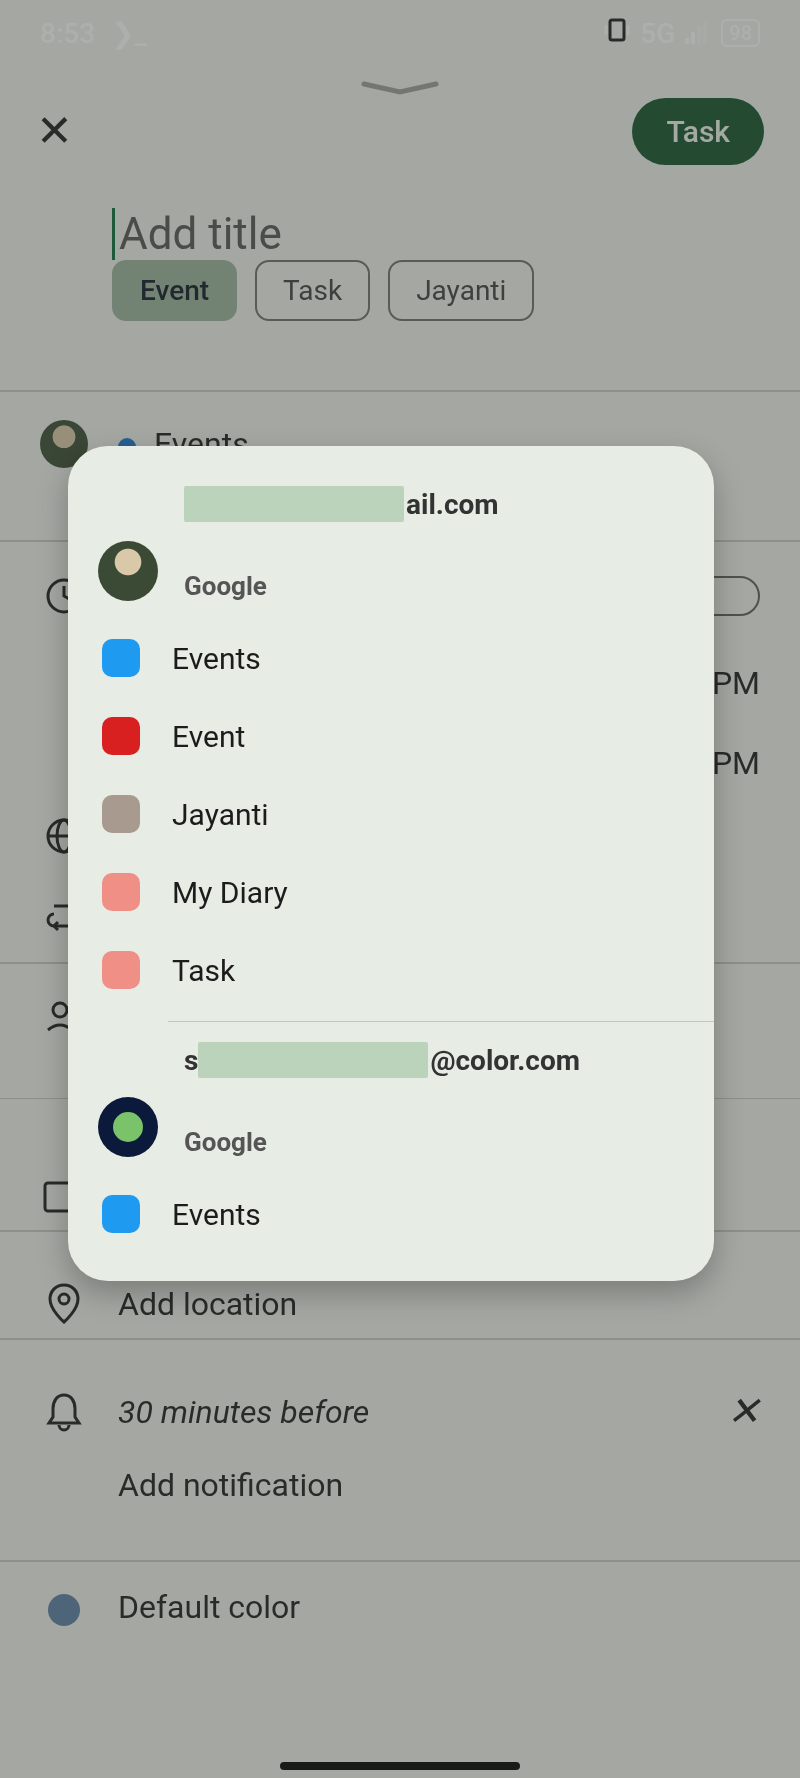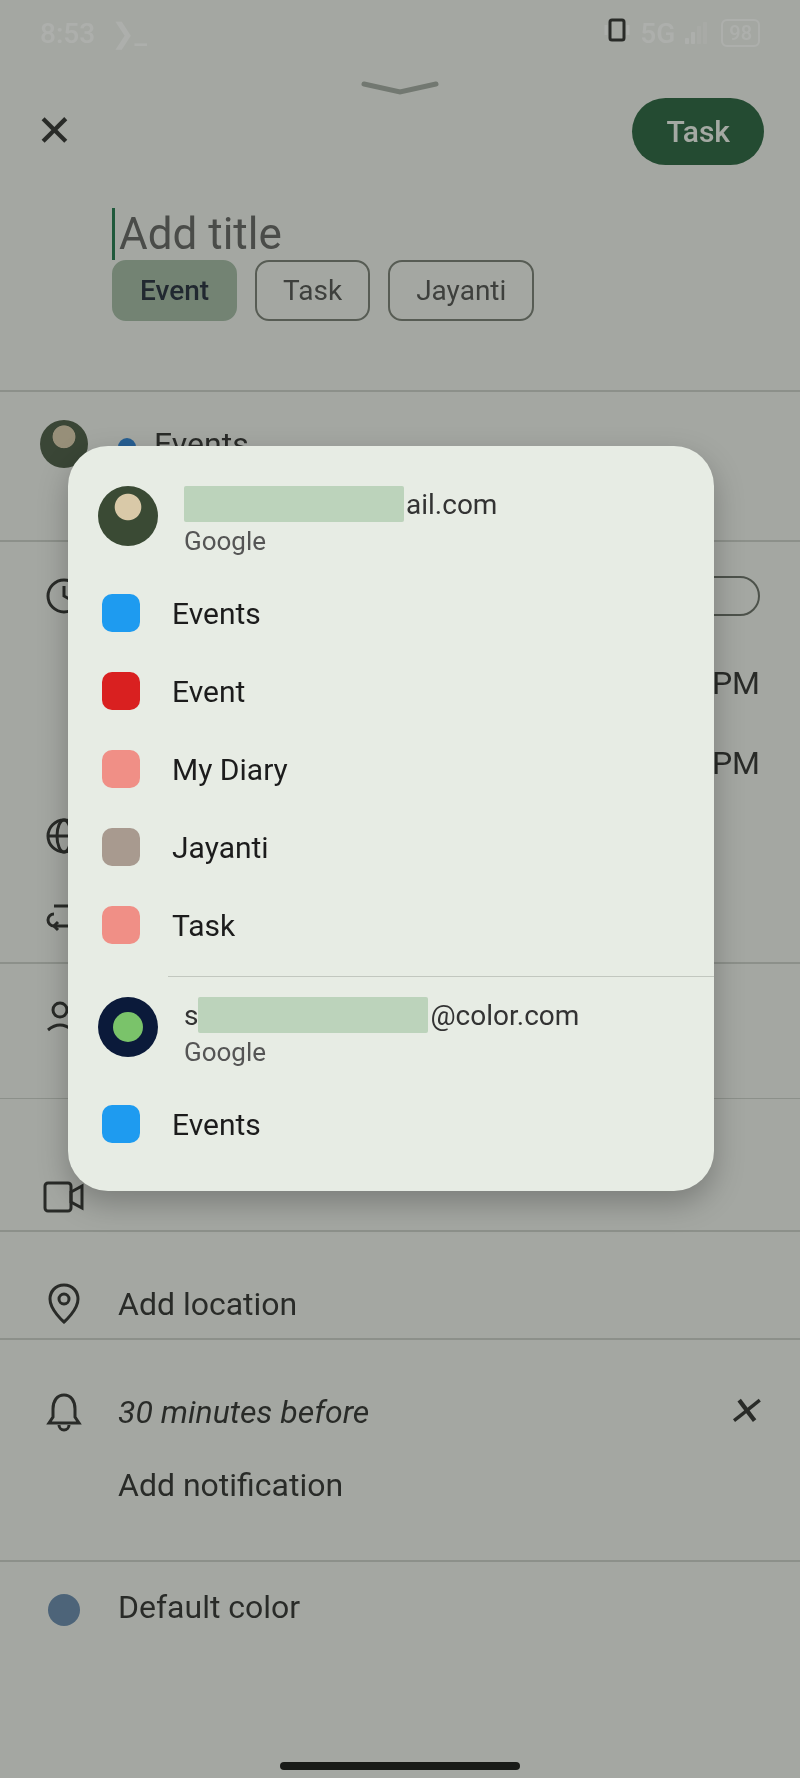--- a/index.html
+++ b/index.html
@@ -92,30 +92,30 @@
 
   
   .scrim { position:absolute; inset:0; background: rgba(60,64,58,0.42); }
 
   
   .popover {
     position:absolute; top: 446px; left: 68px; width: 646px;
     background: #e7ece4; border-radius: 40px; padding: 30px 0 28px 0;
     box-shadow: 0 12px 30px rgba(0,0,0,0.25);
   }
-  .acct { display:flex; align-items:flex-start; gap: 26px; padding: 10px 14px 18px 30px; }
+  .acct { display:flex; align-items:flex-end; gap: 26px; padding: 10px 14px 18px 30px; font-weight: bold; }
   .acct .av { width:60px; height:60px; border-radius:50%; overflow:hidden; flex-shrink:0; }
   .acct .av1 { background: radial-gradient(circle at 50% 35%, #d9c9a8 26%, #3a4a34 28%); }
   .acct .av2 { background: #0b1a3a; display:flex; align-items:center; justify-content:center; }
   .acct .av2::after { content:""; width:30px; height:30px; border-radius:50%; background:#7ac36a; }
   .acct-text { display:flex; flex-direction:column; gap:4px; }
   .email-line { font-size:28px; color:#333; display:flex; align-items:center; }
   .redact { display:inline-block; background:#bcd3bb; border-radius:2px; height:36px; width:220px; margin-right:2px; vertical-align:middle; }
   .redact.w2 { width:230px; }
-  .provider { font-size:26px; color:#555; }
+  .provider { font-size:26px; color:#555;margin-top:45px; }
 
   .cal-item { display:flex; align-items:center; gap: 32px; padding: 20px 30px 20px 34px; cursor:pointer; }
   .swatch { width:38px; height:38px; border-radius:10px; flex-shrink:0; }
   .cal-label { font-size:30px; color:#1c1c1c; }
 
   .pop-divider { height:1px; background:#c2c7bf; margin: 12px 0 10px 100px; }
 
   
   .ico { stroke:#1c1c1c; stroke-width:3; fill:none; }
 </style>
@@ -298,26 +298,26 @@
 
     <div class="cal-item">
       <span class="swatch" style="background:#1e9bf0"></span>
       <span class="cal-label">Events</span>
     </div>
     <div class="cal-item">
       <span class="swatch" style="background:#d92020"></span>
       <span class="cal-label">Event</span>
     </div>
     <div class="cal-item">
+      <span class="swatch" style="background:#a89a8f"></span>
+      <span class="cal-label">Jayanti</span>
+    </div>
+    <div class="cal-item">
       <span class="swatch" style="background:#f08f86"></span>
       <span class="cal-label">My Diary</span>
-    </div>
-    <div class="cal-item">
-      <span class="swatch" style="background:#a89a8f"></span>
-      <span class="cal-label">Jayanti</span>
     </div>
     <div class="cal-item">
       <span class="swatch" style="background:#f08f86"></span>
       <span class="cal-label">Task</span>
     </div>
 
     <div class="pop-divider"></div>
 
     <div class="acct">
       <div class="av av2"></div>

